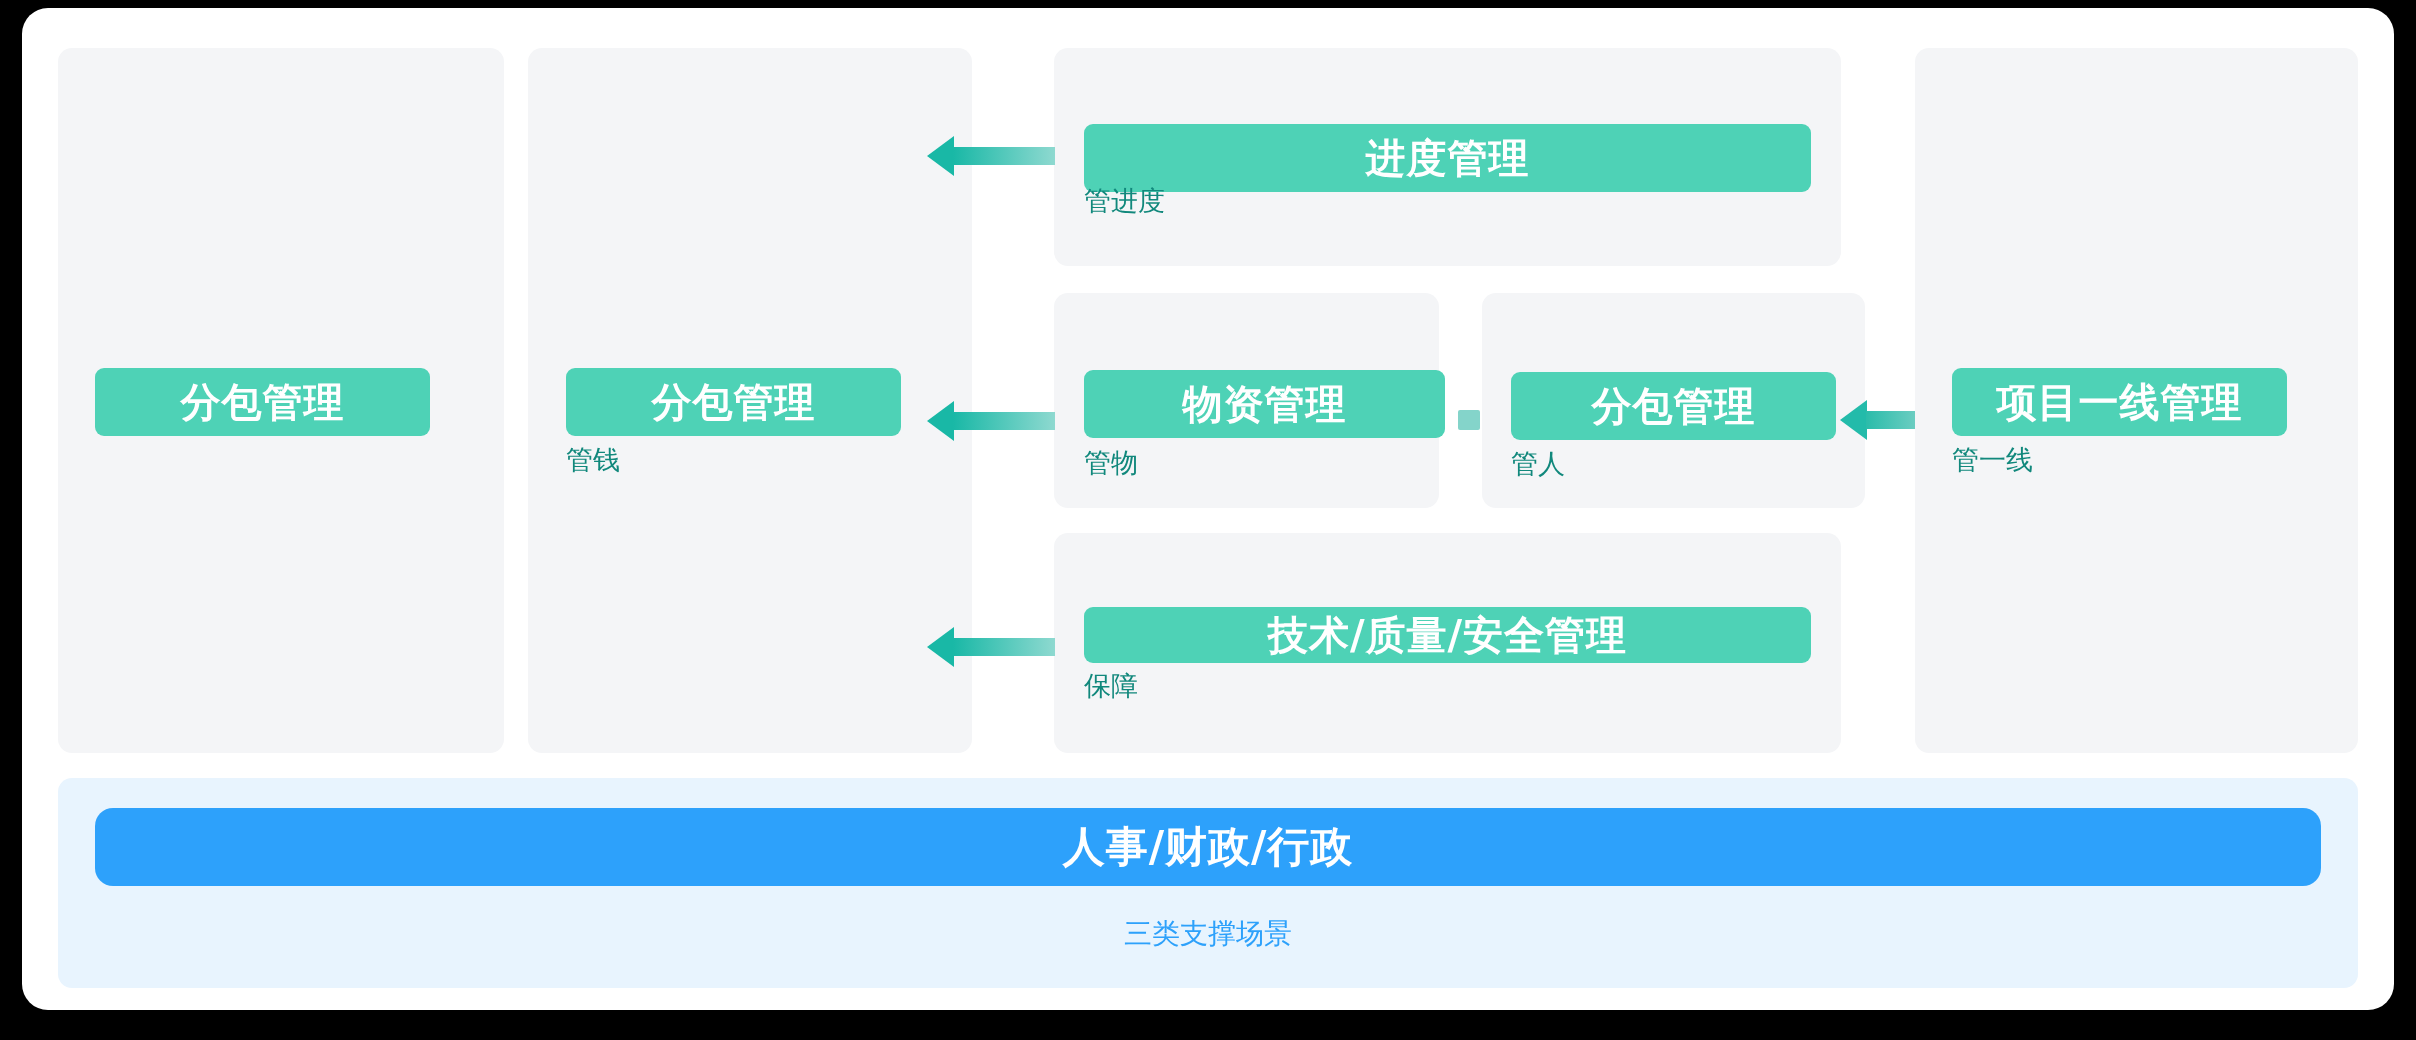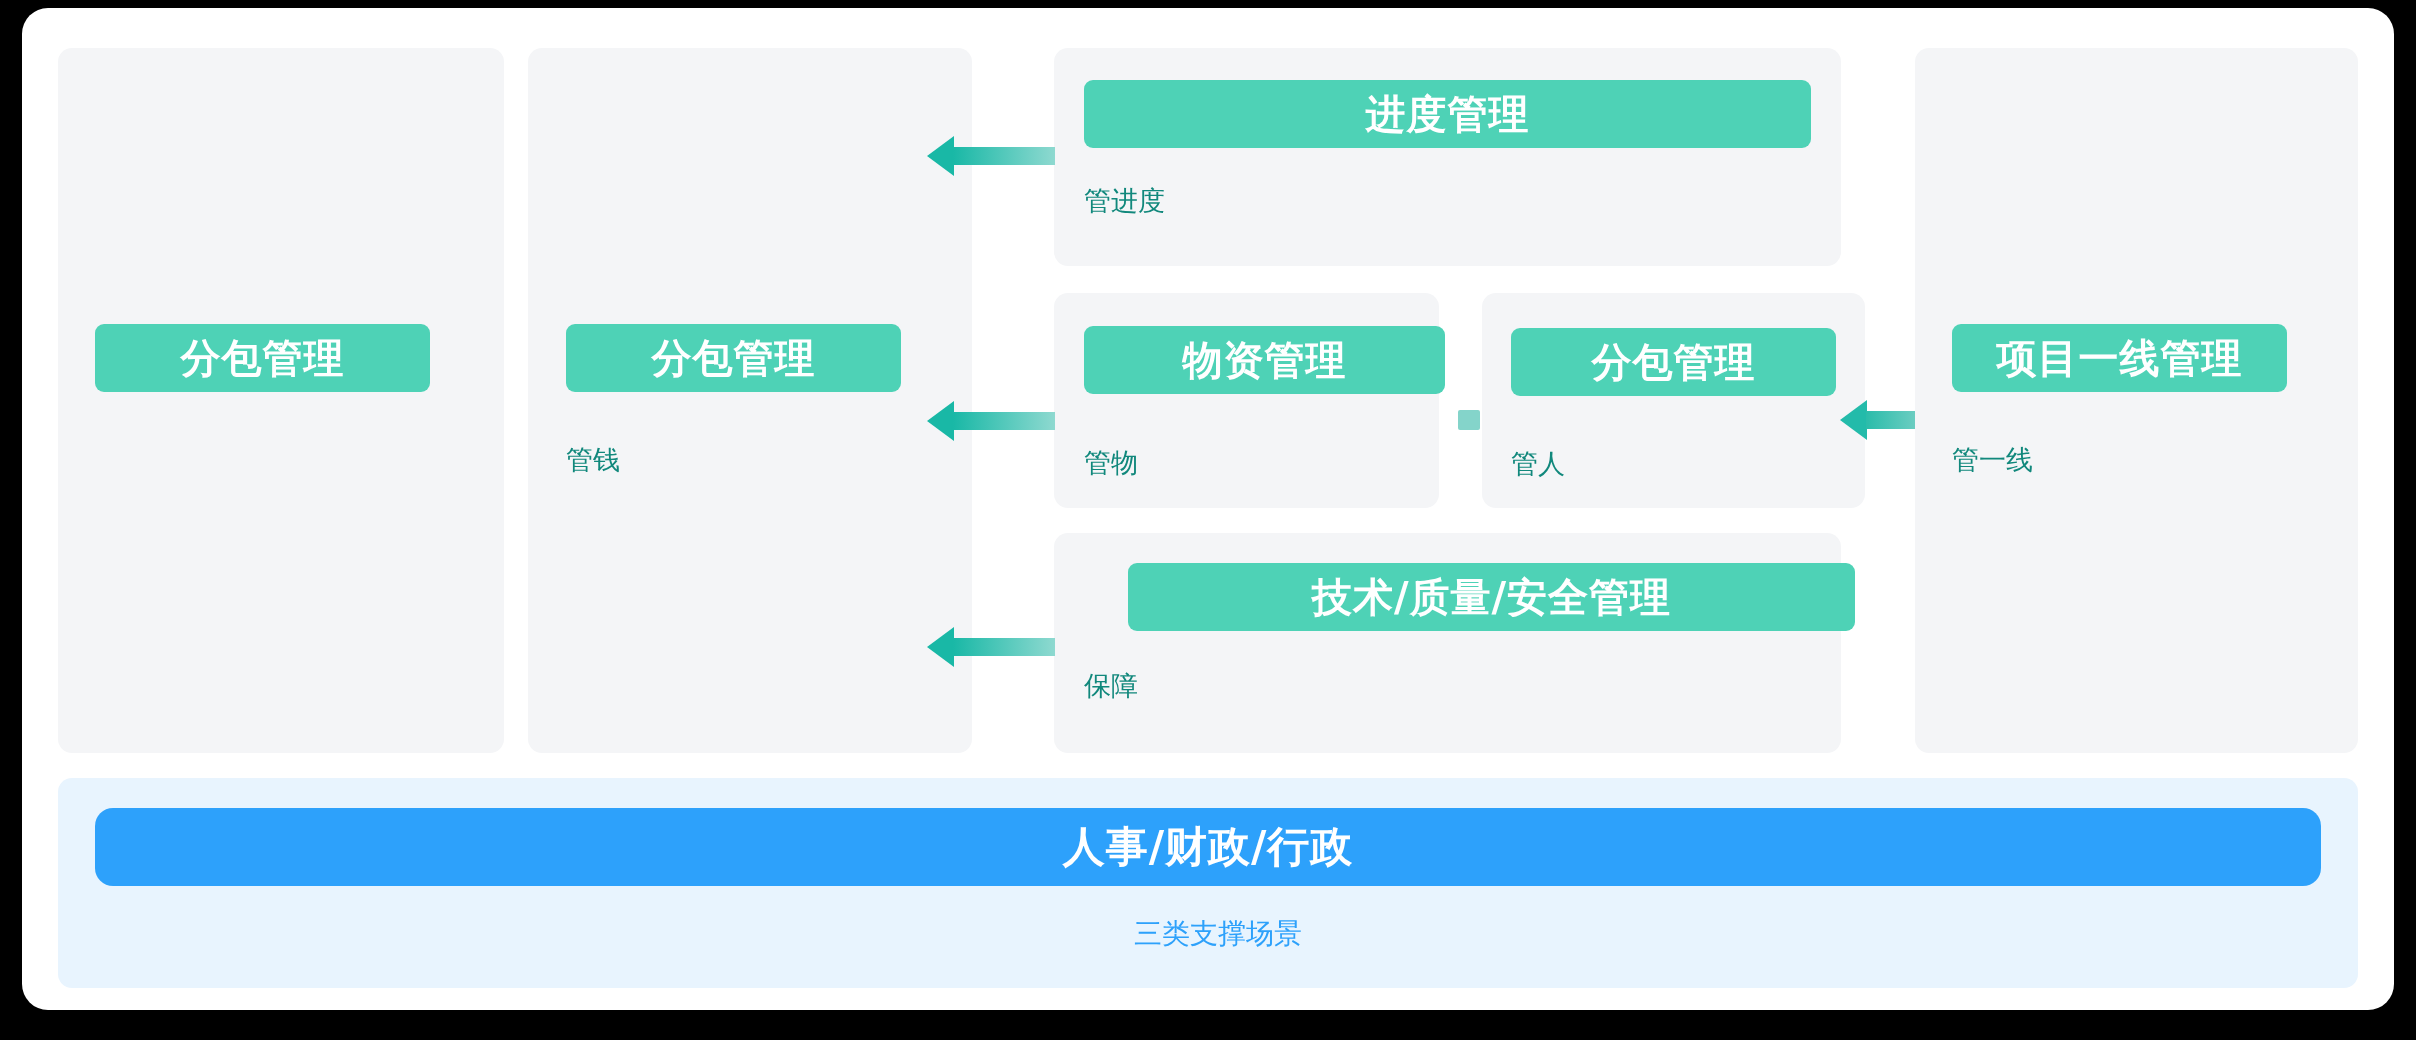--- a/index.html
+++ b/index.html
@@ -41,20 +41,21 @@
     border-radius: 9px;
     color: #ffffff;
     display: flex;
     align-items: center;
     justify-content: center;
     font-size: 40px;
     font-weight: 700;
     letter-spacing: 1px;
     box-sizing: border-box;
     white-space: nowrap;
+    margin-top: 44px;
   }
 
   
   .caption {
     position: absolute;
     color: #11887c;
     font-size: 27px;
     font-weight: 400;
     text-align: left;
     white-space: nowrap;
@@ -163,29 +164,29 @@
   <div class="panel" style="left:1460px; top:285px; width:383px; height:215px;"></div>
   <div class="chip" style="left:1489px; top:320px; width:325px; height:68px;">分包管理</div>
   <div class="caption" style="left:1489px; top:438px; width:325px;">管人</div>
 
   <div class="arrow-wrap g-rtl" style="left:1818px; top:392px; width:96px;">
     <div class="arrow-head"></div>
     <div class="arrow-shaft"></div>
   </div>
 
   <div class="panel" style="left:1032px; top:525px; width:787px; height:220px;"></div>
-  <div class="chip" style="left:1106px; top:555px; width:727px; height:68px;">技术/质量/安全管理</div>
+  <div class="chip" style="left:1062px; top:555px; width:727px; height:56px;">技术/质量/安全管理</div>
   <div class="caption" style="left:1062px; top:660px; width:727px;">保障</div>
 
   <div class="arrow-wrap g-dark" style="left:905px; top:619px; width:128px;">
     <div class="arrow-head"></div>
     <div class="arrow-shaft"></div>
   </div>
 
   <div class="panel" style="left:1893px; top:40px; width:443px; height:705px;"></div>
   <div class="chip" style="left:1930px; top:316px; width:335px; height:68px;">项目一线管理</div>
   <div class="caption" style="left:1930px; top:434px; width:335px;">管一线</div>
 
   <div id="support-band" style="left:36px; top:770px; width:2300px; height:210px;"></div>
   <div id="support-bar" style="left:73px; top:800px; width:2226px; height:78px;">人事/财政/行政</div>
-  <div id="support-caption" style="left:83px; top:907px; width:2226px;">三类支撑场景</div>
+  <div id="support-caption" style="left:73px; top:907px; width:2226px;">三类支撑场景</div>
 
 </div>
 
 </body></html>

